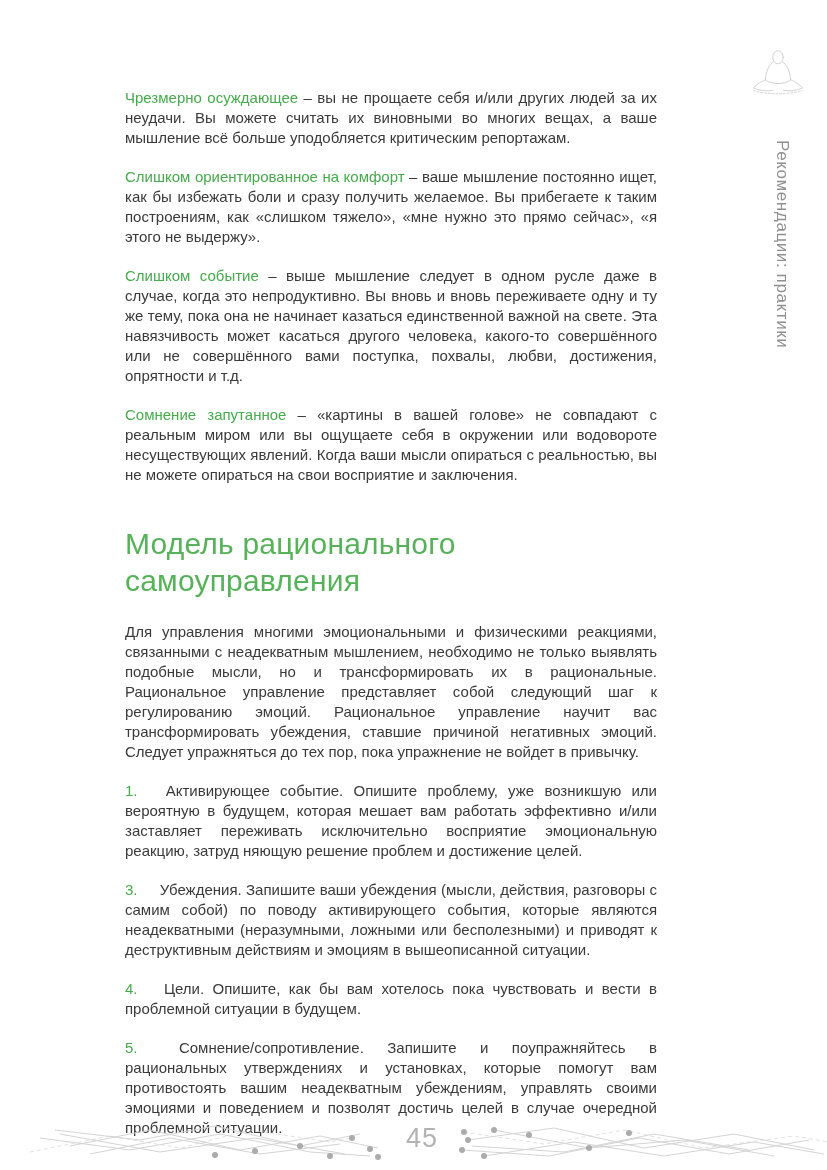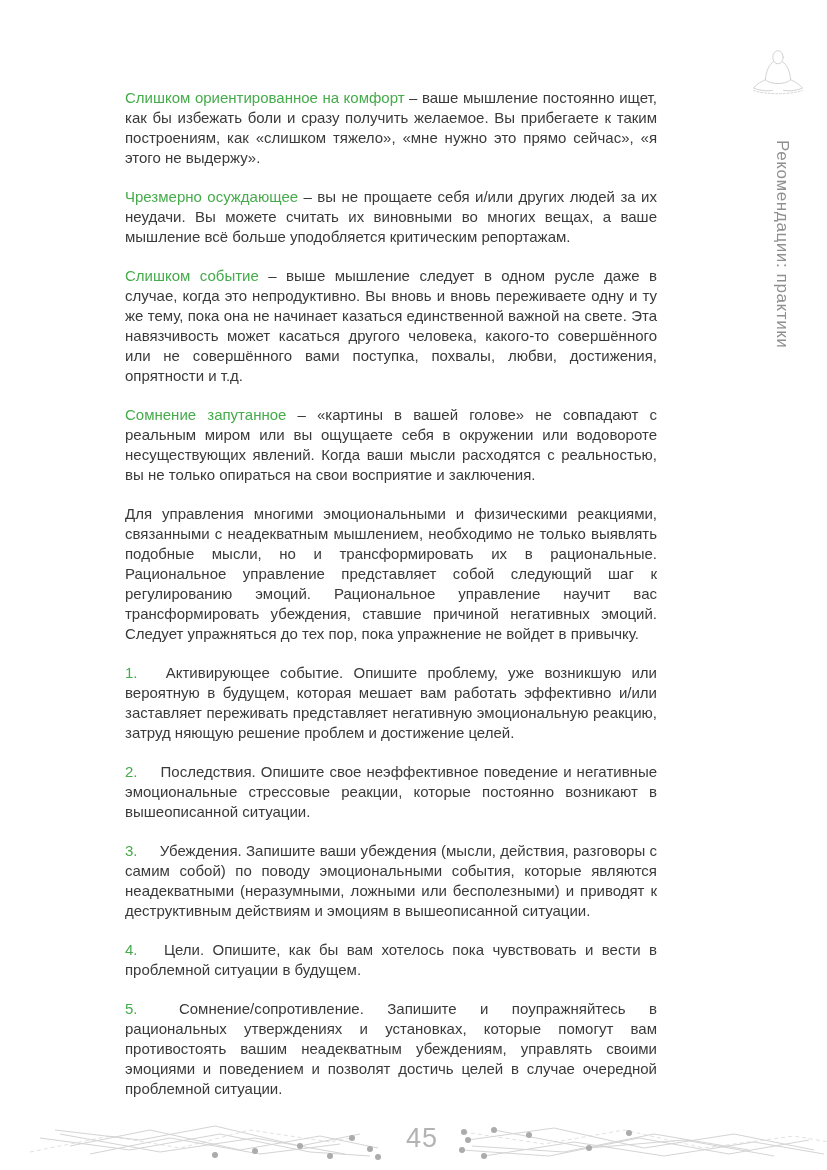--- a/index.html
+++ b/index.html
@@ -99,55 +99,52 @@
       <path d="M18.5 34 C 23 39.5, 41 39.5, 45.5 34"></path>
       <path d="M6 45.5 C 18 50, 46 50, 58 45.5" stroke-dasharray="2 2"></path>
     </svg>
   </div>
 
   <div class="vertical-label">Рекомендации: практики</div>
 
   <main class="content">
 
     <p class="para">
+      <span class="lead">Чрезмерно осуждающее</span>
+      <span>– вы не прощаете себя и/или других людей за их неудачи. Вы можете считать их виновными во многих вещах, а ваше мышление всё больше уподобляется критическим репортажам.</span>
+    </p>
+
+    <p class="para">
       <span class="lead">Слишком ориентированное на комфорт</span>
       <span>– ваше мышление постоянно ищет, как бы избежать боли и сразу получить желаемое. Вы прибегаете к таким построениям, как «слишком тяжело», «мне нужно это прямо сейчас», «я этого не выдержу».</span>
     </p>
 
     <p class="para">
-      <span class="lead">Чрезмерно осуждающее</span>
-      <span>– вы не прощаете себя и/или других людей за их неудачи. Вы можете считать их виновными во многих вещах, а ваше мышление всё больше уподобляется критическим репортажам.</span>
-    </p>
-
-    <p class="para">
       <span class="lead">Слишком событие</span>
       <span>– выше мышление следует в одном русле даже в случае, когда это непродуктивно. Вы вновь и вновь переживаете одну и ту же тему, пока она не начинает казаться единственной важной на свете. Эта навязчивость может касаться другого человека, какого-то совершённого или не совершённого вами поступка, похвалы, любви, достижения, опрятности и т.д.</span>
     </p>
 
     <p class="para">
       <span class="lead">Сомнение запутанное</span>
-      <span>– «картины в вашей голове» не совпадают с реальным миром или вы ощущаете себя в окружении или водовороте несуществующих явлений. Когда ваши мысли расходятся с реальностью, вы не только опираться на свои восприятие и заключения.</span>
-    </p>
-
+      <span>– «картины в вашей голове» не совпадают с реальным миром или вы ощущаете себя в окружении или водовороте несуществующих явлений. Когда ваши мысли опираться с реальностью, вы не можете опираться на свои восприятие и заключения.</span>
+    </p>
+
+    <h1 class="section-title">Модель рационального самоуправления</h1>
 
     <p class="para">Для управления многими эмоциональными и физическими реакциями, связанными с неадекватным мышлением, необходимо не только выявлять подобные мысли, но и трансформировать их в рациональные. Рациональное управление представляет собой следующий шаг к регулированию эмоций. Рациональное управление научит вас трансформировать убеждения, ставшие причиной негативных эмоций. Следует упражняться до тех пор, пока упражнение не войдет в привычку.</p>
 
     <p class="item">
       <span class="num">1.</span>
-      <span>Активирующее событие. Опишите проблему, уже возникшую или вероятную в будущем, которая мешает вам работать эффективно и/или заставляет переживать представляет негативную эмоциональную реакцию, затруд няющую решение проблем и достижение целей.</span>
-    </p>
-
-    <p class="item">
-      <span class="num">2.</span>
-      <span>Последствия. Опишите свое неэффективное поведение и негативные эмоциональные стрессовые реакции, которые постоянно возникают в вышеописанной ситуации.</span>
-    </p>
+      <span>Активирующее событие. Опишите проблему, уже возникшую или вероятную в будущем, которая мешает вам работать эффективно и/или заставляет переживать исключительно восприятие эмоциональную реакцию, затруд няющую решение проблем и достижение целей.</span>
+    </p>
+
 
     <p class="item">
       <span class="num">3.</span>
-      <span>Убеждения. Запишите ваши убеждения (мысли, действия, разговоры с самим собой) по поводу эмоциональными события, которые являются неадекватными (неразумными, ложными или бесполезными) и приводят к деструктивным действиям и эмоциям в вышеописанной ситуации.</span>
+      <span>Убеждения. Запишите ваши убеждения (мысли, действия, разговоры с самим собой) по поводу активирующего события, которые являются неадекватными (неразумными, ложными или бесполезными) и приводят к деструктивным действиям и эмоциям в вышеописанной ситуации.</span>
     </p>
 
     <p class="item">
       <span class="num">4.</span>
       <span>Цели. Опишите, как бы вам хотелось пока чувствовать и вести в проблемной ситуации в будущем.</span>
     </p>
 
     <p class="item">
       <span class="num">5.</span>
       <span>Сомнение/сопротивление. Запишите и поупражняйтесь в рациональных утверждениях и установках, которые помогут вам противостоять вашим неадекватным убеждениям, управлять своими эмоциями и поведением и позволят достичь целей в случае очередной проблемной ситуации.</span>

